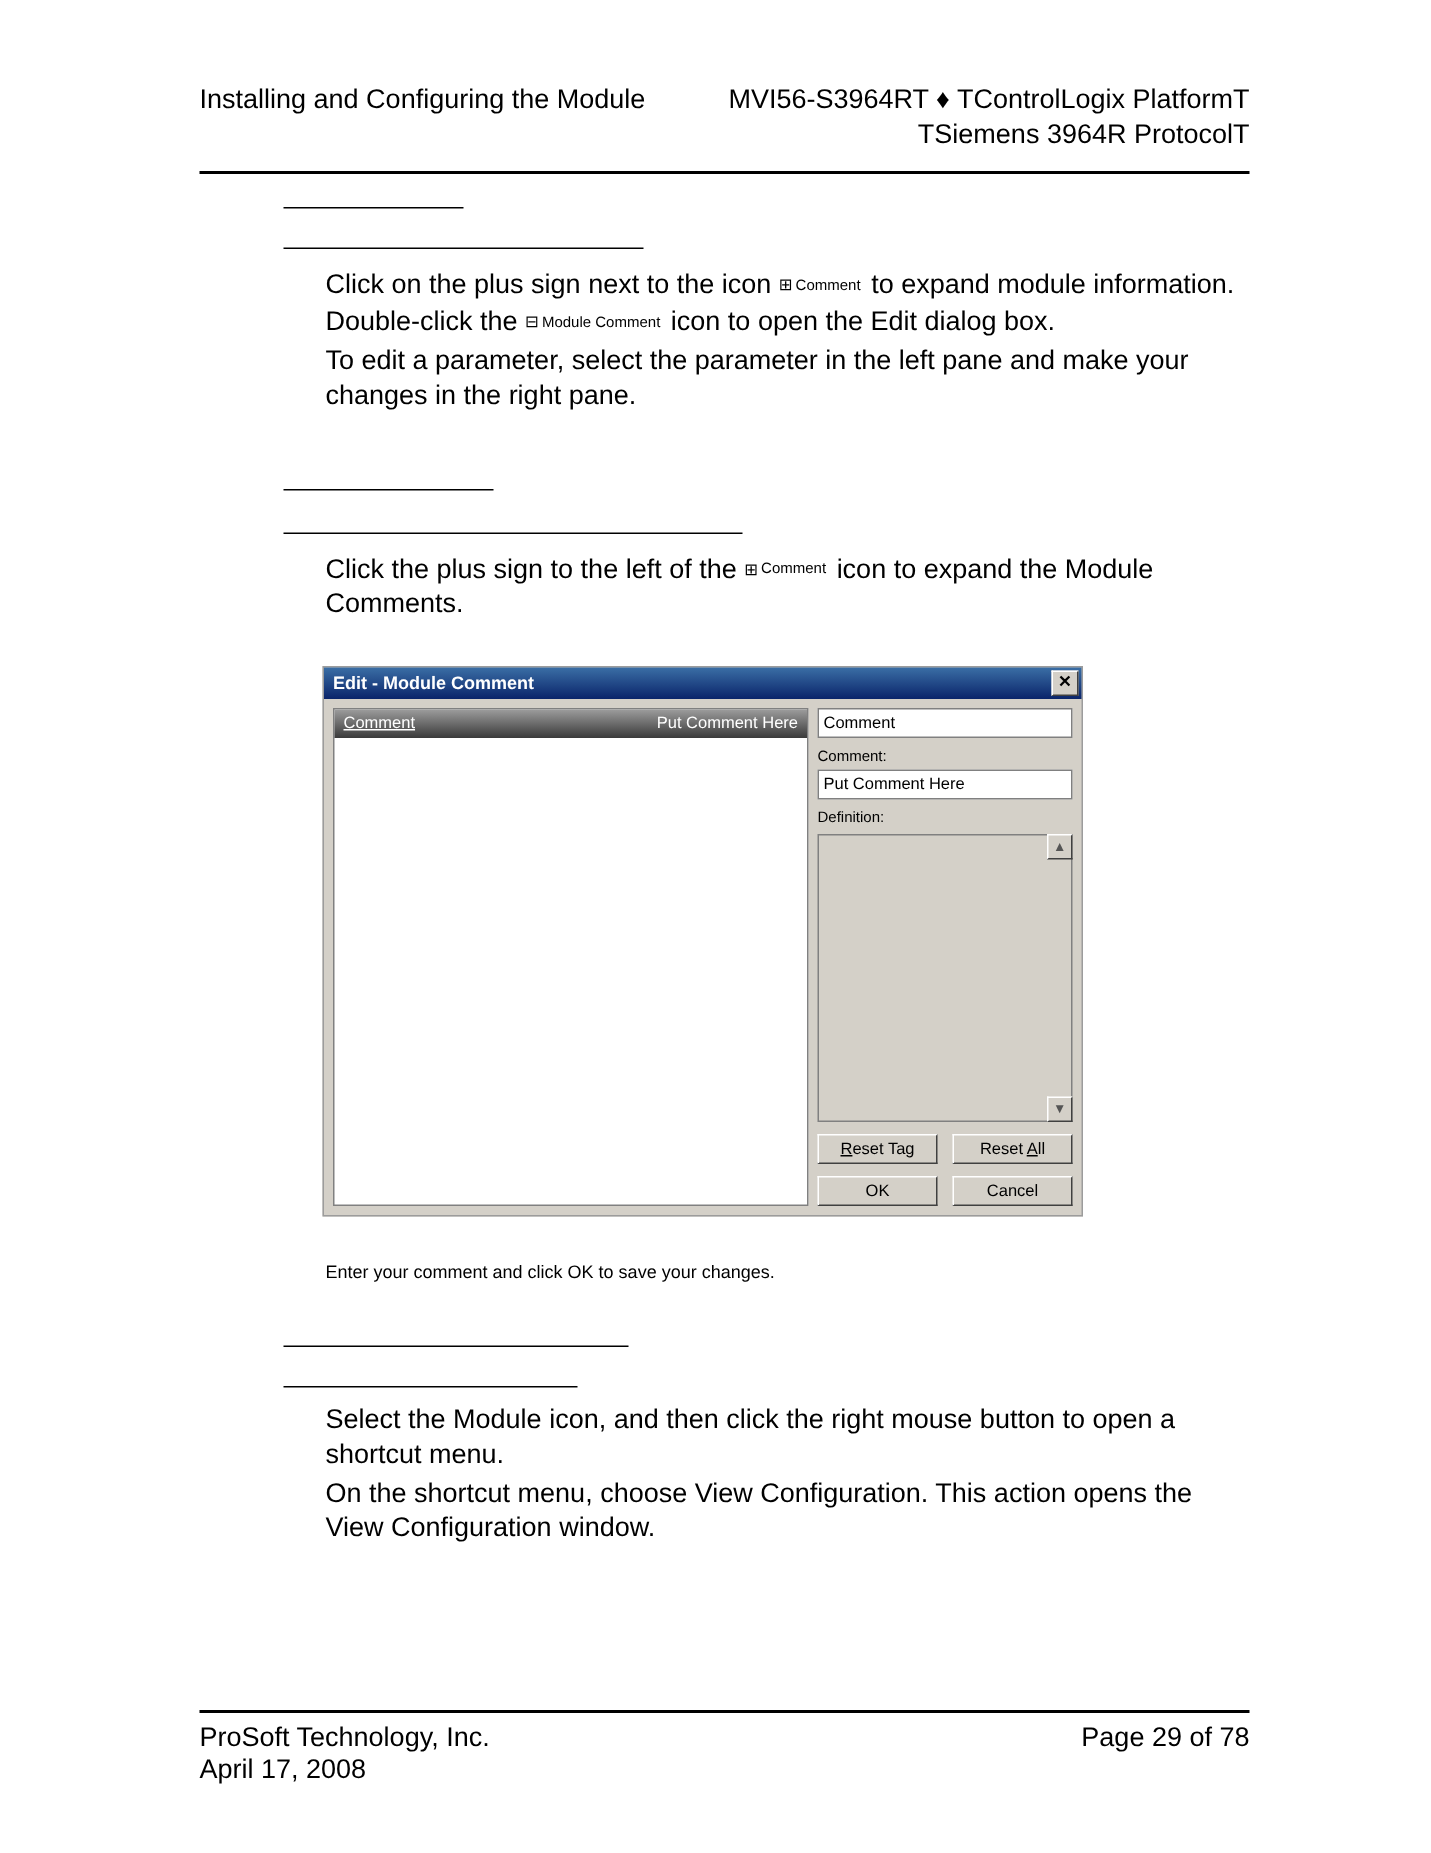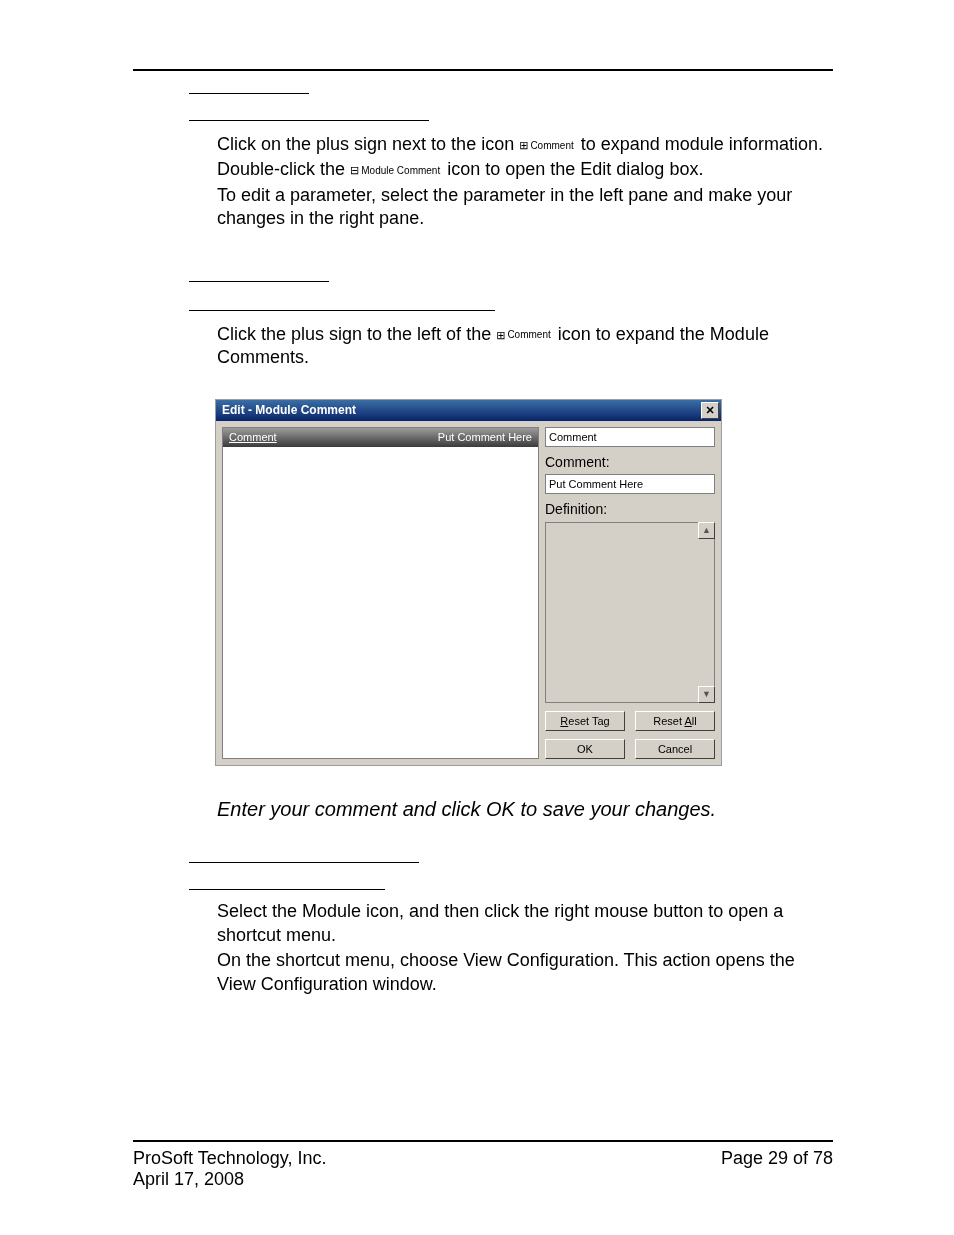--- a/index.html
+++ b/index.html
@@ -80,21 +80,21 @@
     color:#fff;
     font-size:11px;
     padding: 2px 6px;
     justify-content: space-between;
   }
   .left-row span:first-child { text-decoration: underline; }
   .right-panel {
     flex: 1;
     display: flex; flex-direction: column;
   }
-  .r-field-label { margin: 6px 0 2px 0; color:#000; font-size:14px; }
+  .r-field-label { margin: 6px 0 2px 0; color:#000; font-size:10px; }
   .r-input {
     background:#fff;
     border:1px solid #808080;
     padding:2px 3px;
     height:14px;
     font-size:11px;
     color:#000;
   }
   .r-first { background:#fff; border:1px solid #808080; padding:2px 3px; height:14px; }
   .defbox {
@@ -113,34 +113,41 @@
   }
   .scroll-up{ top:-1px;} .scroll-down{ bottom:-1px;}
   .btn-row { display:flex; gap:10px; margin-top:8px; }
   .win-btn {
     flex:1; text-align:center;
     background:#d4d0c8;
     border:1px solid #fff;
     border-right-color:#404040; border-bottom-color:#404040;
     padding:2px 0; font-size:11px; color:#000;
   }
-  .post-dialog { margin: 30px 0 0 28px; font-size:20px;font-style:italic; }
+  .post-dialog { margin: 30px 0 0 28px; font-size:12px; }
 
   .footer {
     position:absolute;
     left:133px; right:121px;
     top:1140px;
   }
   .footer hr { border:none; border-top:2px solid #000; margin:0 0 6px 0;}
   .footer-row { display:flex; justify-content:space-between; font-size:18px;}
 </style>
 </head>
 <body>
 
 <div class="page">
+  <div class="header-row">
+    <div>Installing and Configuring the Module</div>
+    <div class="header-right">
+      <div>MVI56-S3964RT ♦ TControlLogix PlatformT</div>
+      <div>TSiemens 3964R ProtocolT</div>
+    </div>
+  </div>
   <hr class="hr-top">
 
   <div class="content">
     <div class="rule-short1"></div>
     <div class="rule-short2"></div>
     <div class="bullet-list">
       <div class="bullet-item">
         <span>Click on the plus sign next to the icon </span>
         <span class="tree-icon">⊞</span><span class="small-icon-text">Comment</span>
         <span> to expand module information.</span>

